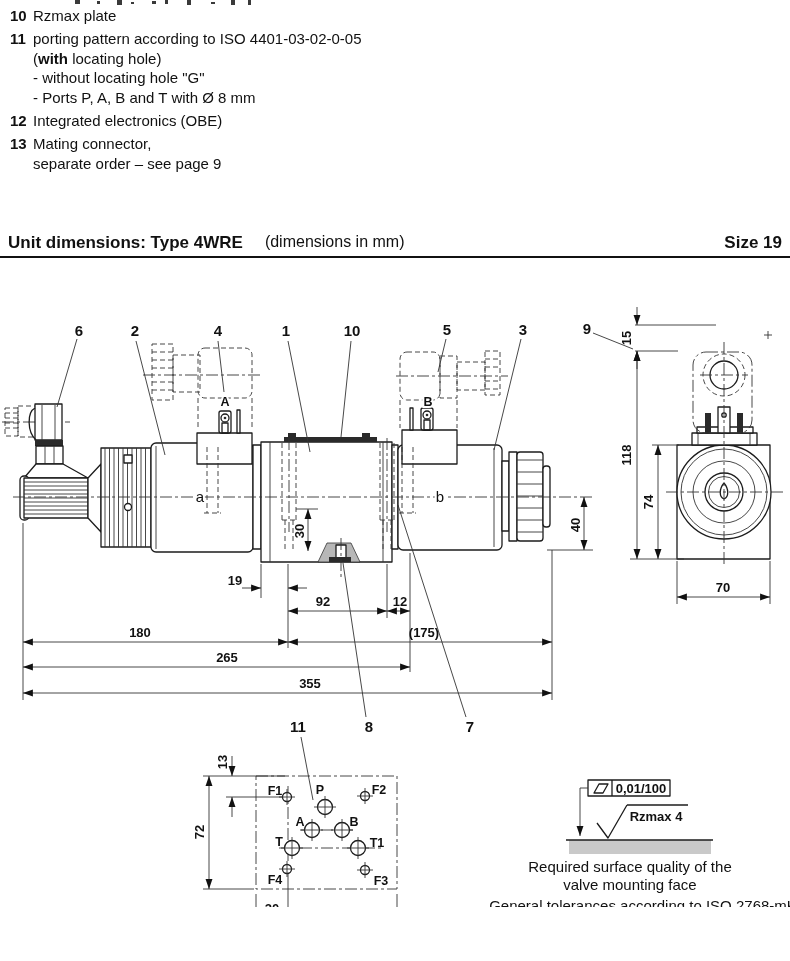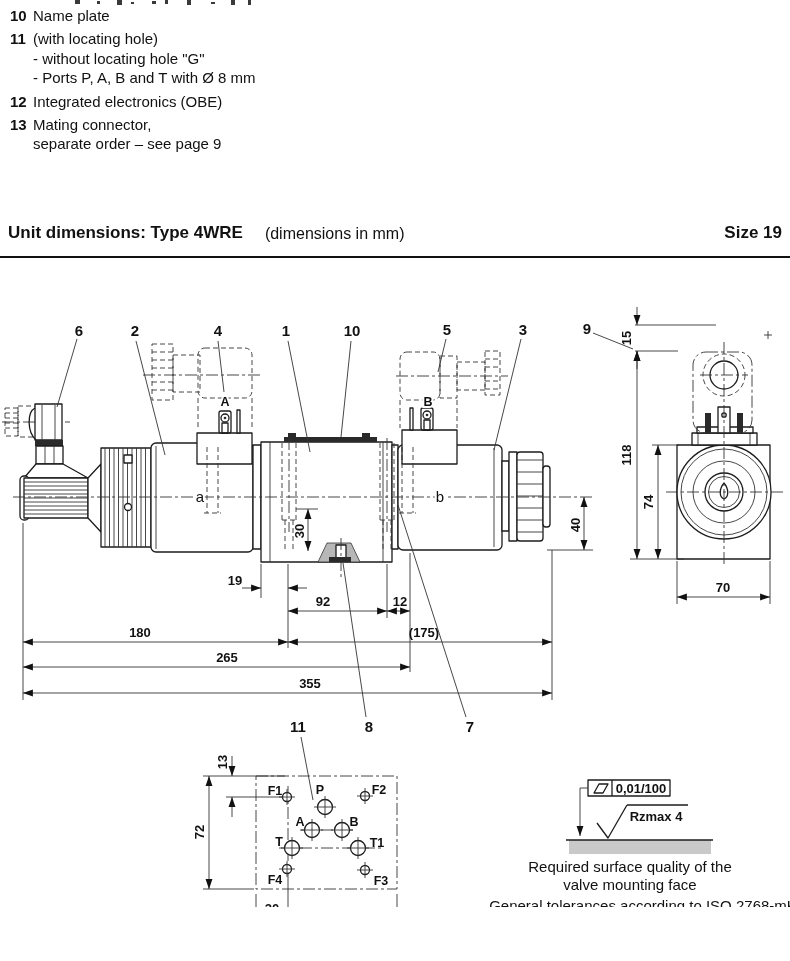--- a/index.html
+++ b/index.html
@@ -5,23 +5,23 @@
   html,body{margin:0;padding:0;background:#fff;}
   .page{position:relative;width:790px;height:907px;background:#ffffff;overflow:hidden;
         font-family:"Liberation Sans", sans-serif;color:#111;}
   
   .frag{position:absolute;background:#3a3a3a;}
   
   .notes{position:absolute;left:10px;top:6px;width:520px;}
   .note{display:flex;margin-bottom:4px;}
   .note .num{width:23px;font-weight:bold;font-size:15px;line-height:19.4px;flex:none;}
   .note .lines{font-size:15px;line-height:19.4px;}
-  .note .lines b{font-weight:normal;}
+  .note .lines b{font-weight:bold;}
   
-  .heading{position:absolute;left:8px;right:8px;top:223px;display:flex;align-items:flex-end;}
+  .heading{position:absolute;left:8px;right:8px;top:233px;display:flex;align-items:flex-start;}
   .h-title{font-size:17px;font-weight:bold;}
   .h-sub{font-size:16px;margin-left:22px;}
   .h-size{font-size:17px;font-weight:bold;margin-left:auto;}
   .rule{position:absolute;left:0;top:256px;width:790px;height:2px;background:#111;}
   svg.drawing{position:absolute;left:0;top:0;width:790px;height:961px;}
   
   .ln{stroke:#1c1c1c;stroke-width:1.3;fill:none;stroke-linejoin:round;}
   .lnf{stroke:#1c1c1c;stroke-width:1.3;fill:#fff;stroke-linejoin:round;}
   .thin{stroke:#333;stroke-width:0.9;fill:none;}
   .dash{stroke:#333;stroke-width:0.9;fill:none;stroke-dasharray:5 3;}
@@ -52,26 +52,27 @@
     <span class="frag" style="left:187px;top:0;width:4px;height:5px"></span>
     <span class="frag" style="left:211px;top:2px;width:4px;height:2px"></span>
     <span class="frag" style="left:231px;top:0;width:4px;height:5px"></span>
     <span class="frag" style="left:248px;top:0;width:3px;height:5px"></span>
   </div>
 
   <div class="notes">
     <div class="note">
       <span class="num">10</span>
       <div class="lines">
-          <div>Name plate</div>
+          <div>Rzmax plate</div>
         </div>
     </div>
     <div class="note">
       <span class="num">11</span>
       <div class="lines">
+        <div>porting pattern according to ISO 4401-03-02-0-05</div>
         <div><span>(</span><b>with</b><span> locating hole)</span></div>
         <div>- without locating hole "G"</div>
         <div>- Ports P, A, B and T with Ø 8 mm</div>
       </div>
     </div>
     <div class="note">
       <span class="num">12</span>
       <div class="lines">
           <div>Integrated electronics (OBE)</div>
         </div>

